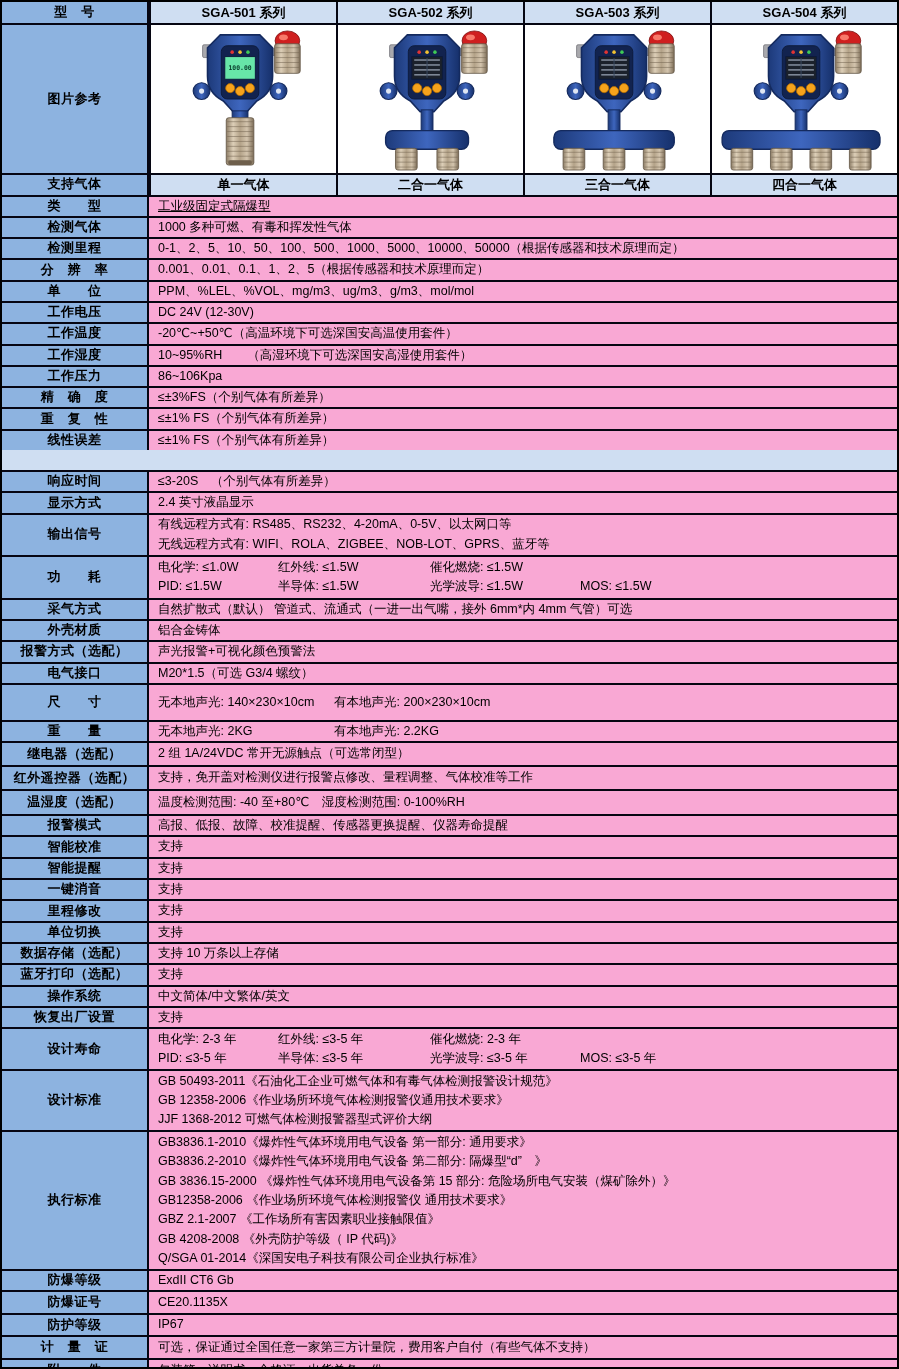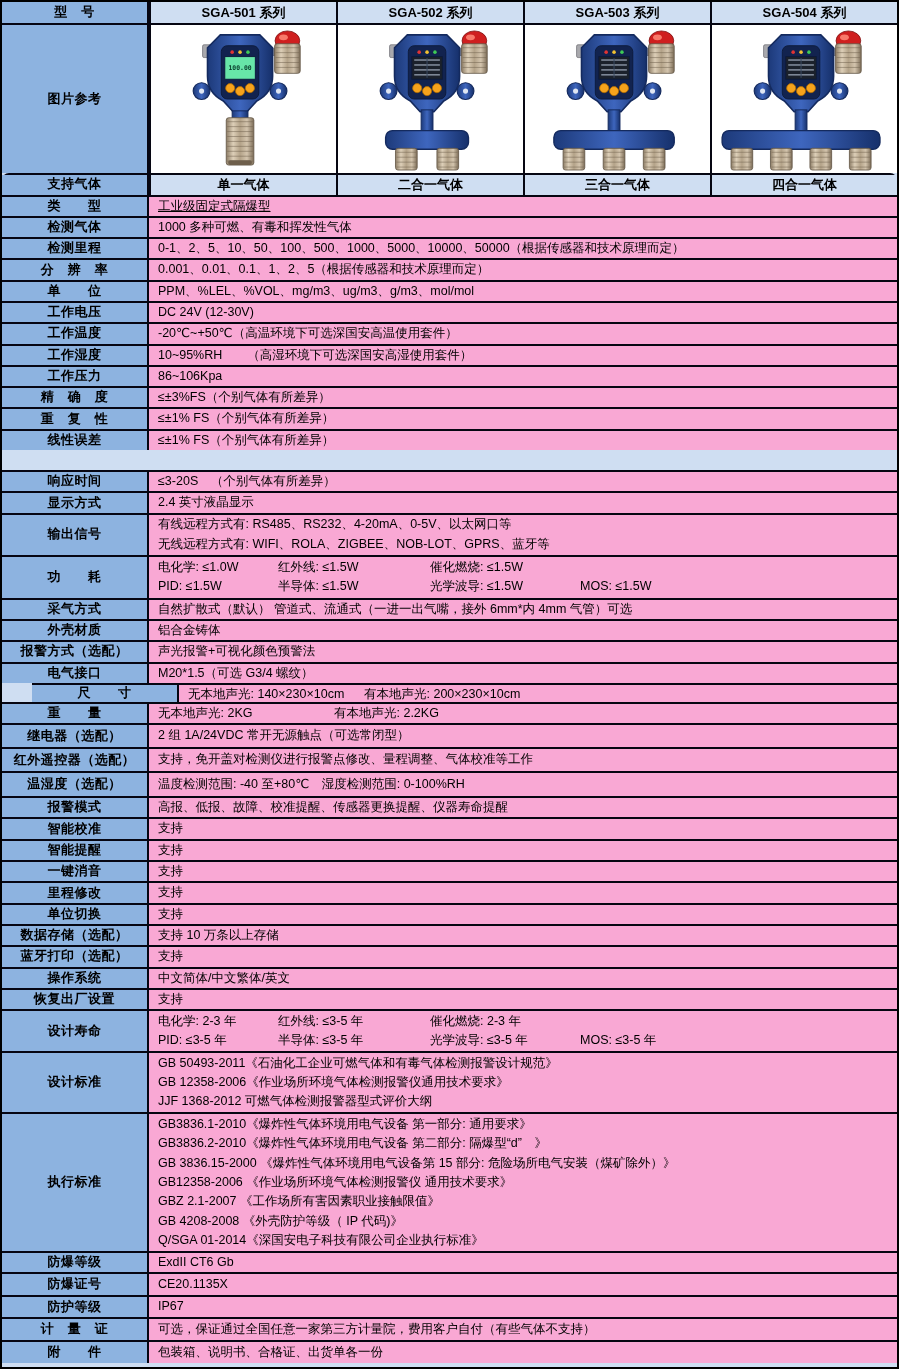--- a/index.html
+++ b/index.html
@@ -291,21 +291,21 @@
             <line x1="98" y1="143" x2="118" y2="143" stroke="#6e5f4c" stroke-width="1" opacity="0.5"></line>
             <rect x="137" y="124" width="22" height="22" rx="2.5" fill="url(#br3)" stroke="#5f5242" stroke-width="0.8"></rect>
             <line x1="138" y1="128" x2="158" y2="128" stroke="#6e5f4c" stroke-width="1" opacity="0.5"></line>
             <line x1="138" y1="133" x2="158" y2="133" stroke="#6e5f4c" stroke-width="1" opacity="0.5"></line>
             <line x1="138" y1="138" x2="158" y2="138" stroke="#6e5f4c" stroke-width="1" opacity="0.5"></line>
             <line x1="138" y1="143" x2="158" y2="143" stroke="#6e5f4c" stroke-width="1" opacity="0.5"></line>
           </svg>
         </div>
       </div>
     </div>
-    <div class="t-row" style="height: 21.5px; border-radius: 7px;">
+    <div class="t-row" style="height: 21.5px;">
       <div class="lbl">支持气体</div>
       <div class="cell gas">单一气体</div>
       <div class="cell gas">二合一气体</div>
       <div class="cell gas">三合一气体</div>
       <div class="cell gas">四合一气体</div>
     </div>
     <div class="t-row" style="height: 21.3px;">
       <div class="lbl">类　　型</div>
       <div class="val">
         <div class="line u">工业级固定式隔爆型</div>
@@ -420,21 +420,21 @@
       <div class="val">
         <div class="line">声光报警+可视化颜色预警法</div>
       </div>
     </div>
     <div class="t-row" style="height: 21.3px;">
       <div class="lbl">电气接口</div>
       <div class="val">
         <div class="line">M20*1.5（可选 G3/4 螺纹）</div>
       </div>
     </div>
-    <div class="t-row" style="height: 19px; margin-left: 30px;">
+    <div class="t-row" style="height: 37px;">
       <div class="lbl">尺　　寸</div>
       <div class="val cols">
         <div class="line"><span class="seg" style="min-width: 176px;">无本地声光: 140×230×10cm</span><span class="seg">有本地声光: 200×230×10cm</span></div>
       </div>
     </div>
     <div class="t-row" style="height: 21.3px;">
       <div class="lbl">重　　量</div>
       <div class="val cols">
         <div class="line"><span class="seg" style="min-width: 176px;">无本地声光: 2KG</span><span class="seg">有本地声光: 2.2KG</span></div>
       </div>

